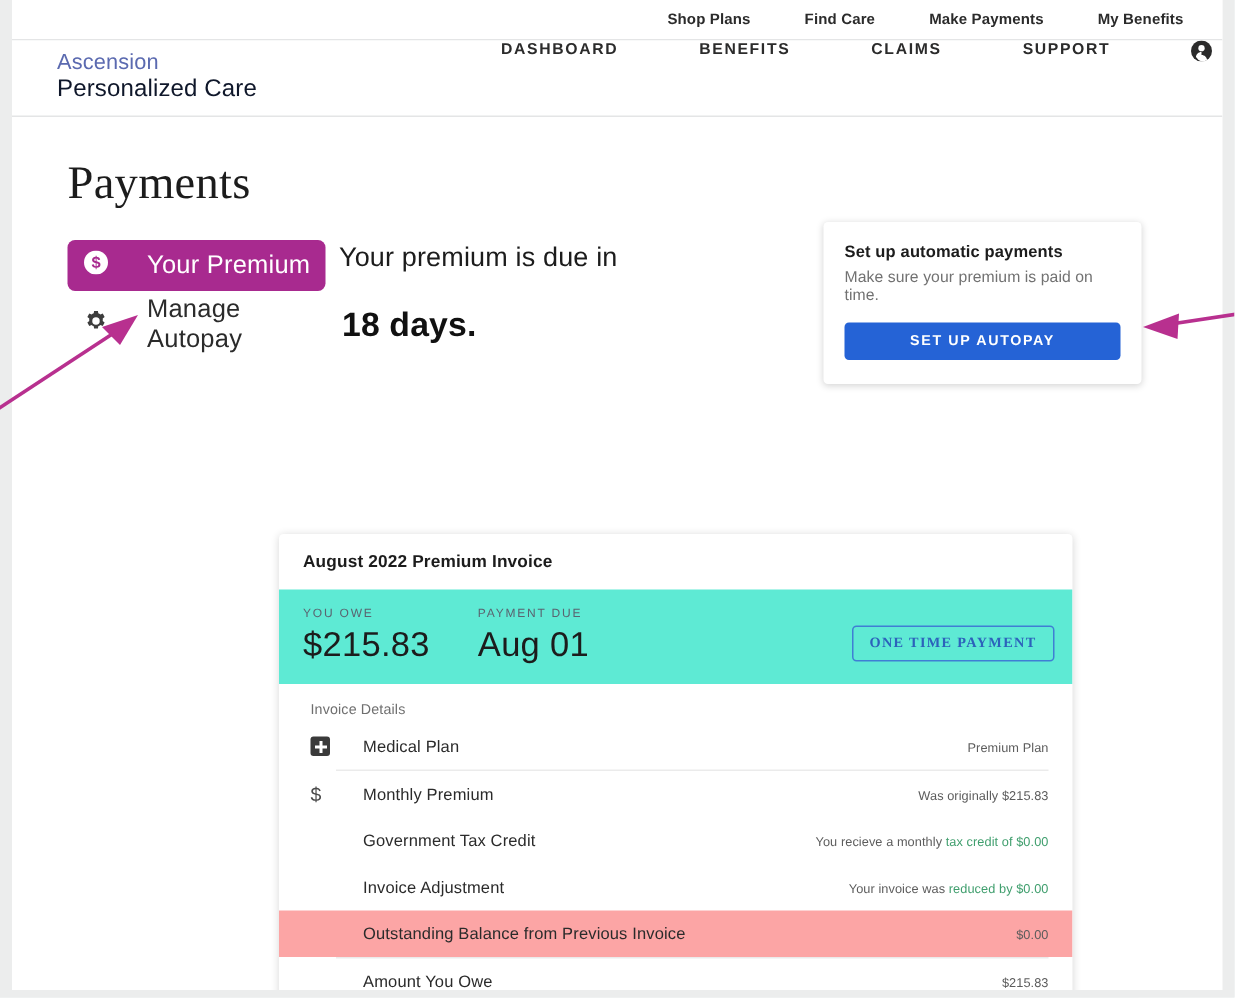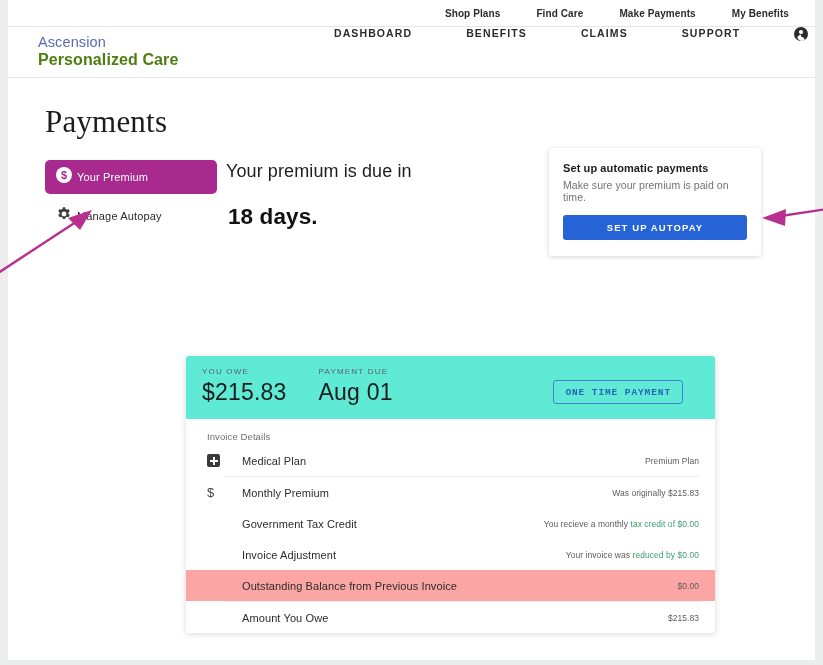--- a/index.html
+++ b/index.html
@@ -49,21 +49,21 @@
     display: flex;
     align-items: center;
     background: #fff;
     position: relative;
   }
   .logo {
     margin-left: 30px;
     line-height: 1.18;
   }
   .logo .l1 { font-size: 14.5px; color: #5b6ab0; letter-spacing: .1px; }
-  .logo .l2 { font-size: 16px; color: #4d7c0f; font-weight: bold; letter-spacing: .1px; }
+  .logo .l2 { font-size: 16px; color: #0f172a; font-weight: normal; letter-spacing: .1px; }
 
   .mainnav {
     position: absolute;
     left: 326px; top: 0; height: 51px;
     display: flex; align-items: flex-start;
   }
   .mainnav a {
     font-size: 10.5px;
     font-weight: bold;
     letter-spacing: 1.1px;
@@ -97,22 +97,22 @@
   .sidebar { width: 172px; flex: none; }
   .side-item {
     display: flex; align-items: center;
     height: 34px;
     border-radius: 5px;
     padding-left: 11px;
     margin-bottom: 5px;
   }
   .side-item.active { background: #a82a8f; }
   .side-item .txt {
-    font-size: 11px;
-    margin-left: 5px;
+    font-size: 17px;
+    margin-left: 26px;
     letter-spacing: .15px;
   }
   .side-item.active .txt { color: #fff; }
   .side-item .txt { color: #2b2b2b; }
 
   
   .rightcol { flex: 1; position: relative; }
   .due-line {
     font-size: 18px; color: #1c1c1c; letter-spacing: .1px;
     margin-left: 9px; margin-top: 1px;
@@ -167,28 +167,28 @@
     position: relative;
   }
   .sumblock { margin-right: 32px; }
   .sumblock .cap {
     font-size: 8px; letter-spacing: 1.2px; color: #5a6470; font-weight: normal;
   }
   .sumblock .val {
     font-size: 23px; color: #1c1c1c; margin-top: 3px; letter-spacing: .2px;
   }
   .btn-outline {
-    position: absolute; right: 32px; bottom: 15px;
+    position: absolute; right: 12px; bottom: 15px;
     background: transparent;
     border: 1px solid #3f7fd4;
     border-radius: 3px;
     color: #2c62bb;
     height: 24px;
     padding: 0 11px;
-    font-family: Liberation Mono, monospace;
+    font-family: Liberation Serif, serif;
     font-size: 9.5px; font-weight: bold; letter-spacing: .9px;
     cursor: pointer;
   }
 
   .details-label {
     font-size: 9.5px; color: #6f6f6f;
     padding: 12px 0 3px 21px;
     letter-spacing: .1px;
   }
   .drow {
@@ -291,20 +291,21 @@
 
           <div class="autopay">
             <h3>Set up automatic payments</h3>
             <p>Make sure your premium is paid on time.</p>
             <button class="btn-blue">SET UP AUTOPAY</button>
           </div>
         </div>
       </div>
 
       <div class="invoice">
+        <div class="inv-head">August 2022 Premium Invoice</div>
 
         <div class="inv-summary">
           <div class="sumblock">
             <div class="cap">YOU OWE</div>
             <div class="val">$215.83</div>
           </div>
           <div class="sumblock">
             <div class="cap">PAYMENT DUE</div>
             <div class="val">Aug 01</div>
           </div>

